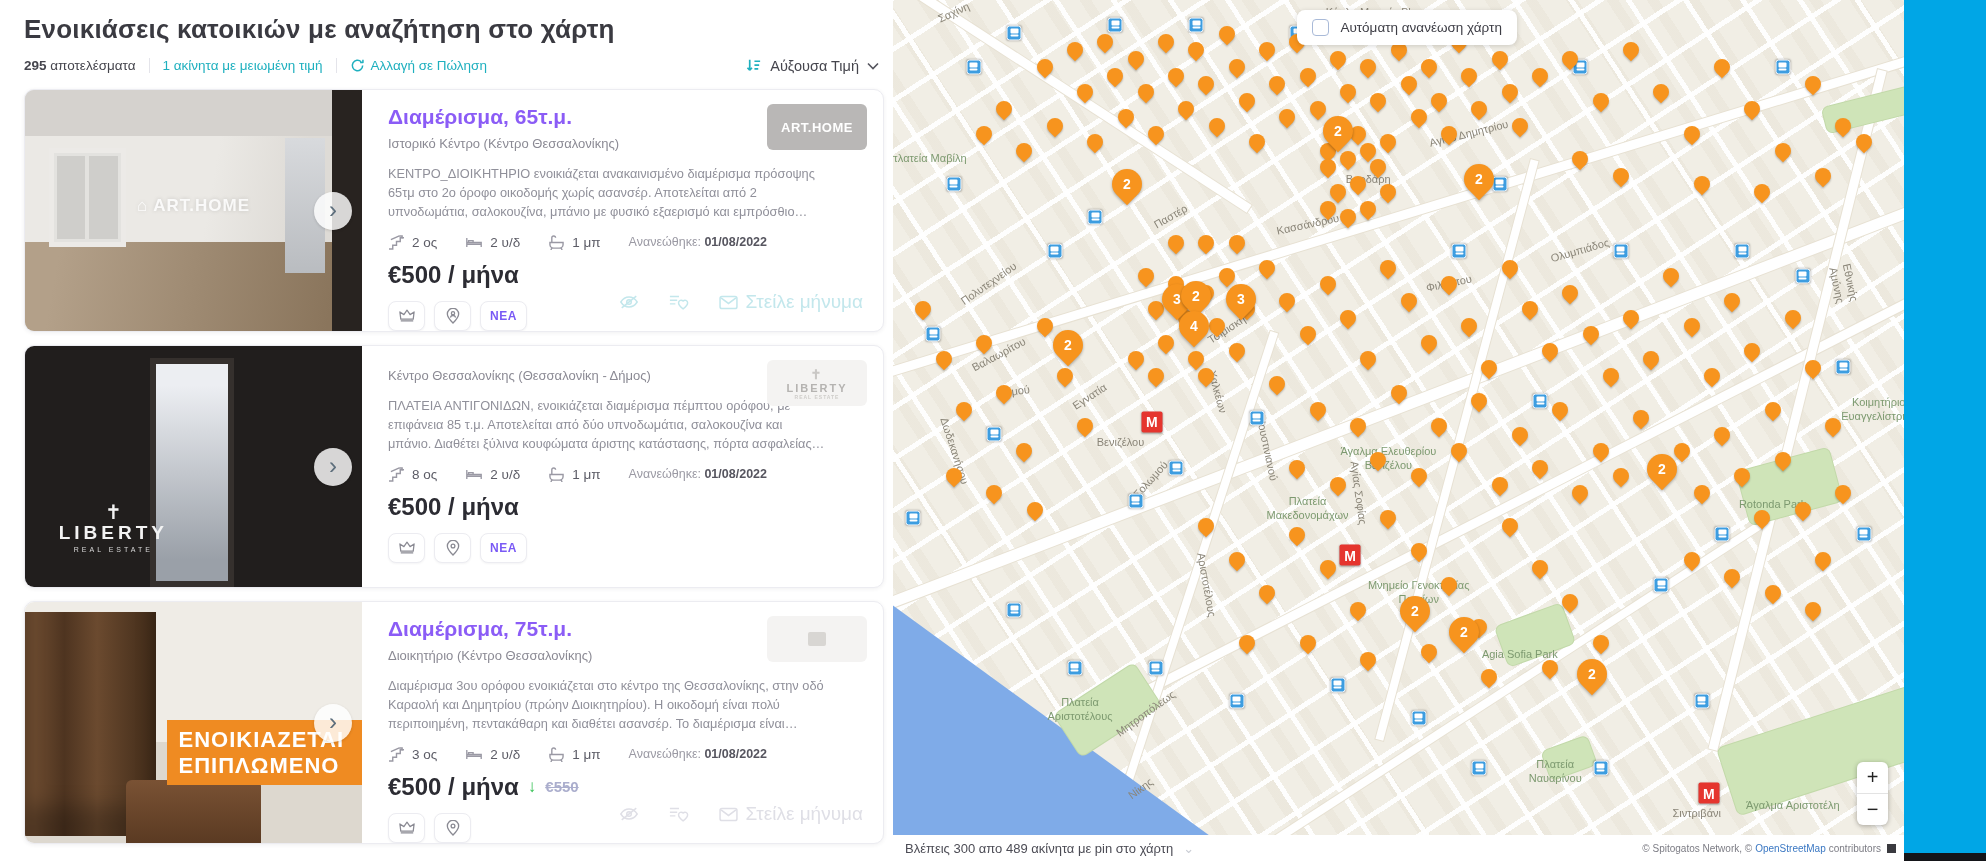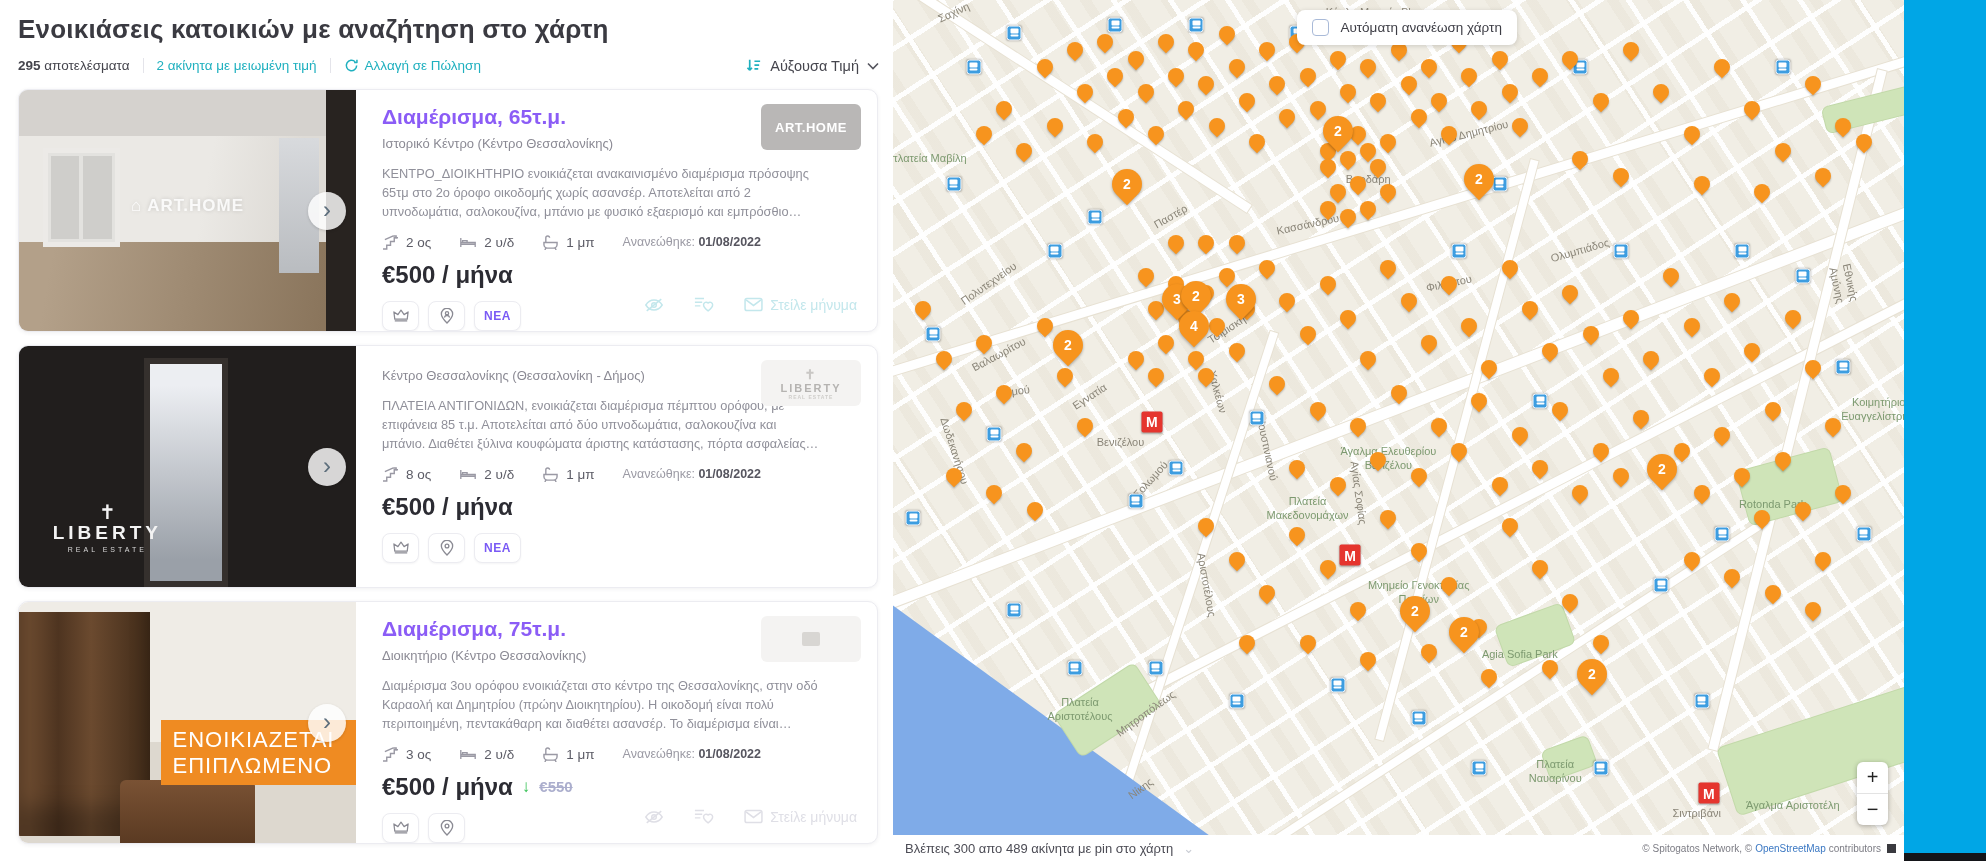--- a/index.html
+++ b/index.html
@@ -1,20 +1,20 @@
 <!DOCTYPE html>
 <html><head>
 <meta charset="utf-8">
 <style>
   *{margin:0;padding:0;box-sizing:border-box}
   html,body{width:1986px;height:861px;overflow:hidden;background:#fff}
   .app{width:1986px;height:861px;display:flex;font-family:"Liberation Sans",sans-serif;position:relative}
 
   
-  .listings{width:893px;flex:none;background:#fff;padding-left:18px;overflow:hidden}
+  .listings{width:893px;flex:none;background:#fff;padding-left:24px;overflow:hidden}
   .page-title{font-size:26px;font-weight:600;color:#3a3a41;margin:14px 0 12px;letter-spacing:.2px}
   .results-row{display:flex;align-items:center;gap:13px;font-size:13.5px;color:#45454d;margin-bottom:15px;padding-right:14px}
   .results-count b{font-weight:700}
   .sep{width:1px;height:15px;background:#e4e4ea}
   .tlink{color:#1fb0bf;cursor:pointer;display:flex;align-items:center;gap:6px}
   .sort{margin-left:auto;display:flex;align-items:center;gap:8px;color:#45454d;font-size:14.5px;cursor:pointer}
   .sort svg{display:block}
 
   .card{display:flex;width:860px;height:243px;border:1px solid #ececf1;border-radius:10px;box-shadow:0 1px 4px rgba(40,40,60,.07);margin-bottom:13px;background:#fff;overflow:hidden;position:relative}
   .card-img{width:337px;flex:none;position:relative;overflow:hidden;background:#ddd}
@@ -28,21 +28,21 @@
   .stat svg{display:block}
   .updated{font-size:12.5px;color:#9b9aa4}
   .updated b{color:#56555f;font-weight:600}
   .price-row{margin-top:11px;display:flex;align-items:center;gap:9px}
   .c-price{font-size:24px;font-weight:700;color:#2c2c33}
   .drop-arrow{color:#2fbf4f;font-size:17px;font-weight:700}
   .c-old{font-size:15px;color:#abaecd;text-decoration:line-through;font-weight:600}
   .badges{display:flex;gap:9px;align-items:flex-end;margin-top:12px}
   .pill{height:30px;min-width:37px;padding:0 9px;border:1px solid #ececf1;border-radius:8px;background:#fff;display:flex;align-items:center;justify-content:center;box-shadow:0 1px 2px rgba(40,40,60,.05);cursor:pointer}
   .pill-nea{color:#7a5af5;font-weight:700;font-size:12px;letter-spacing:.5px}
-  .actions{position:absolute;right:20px;bottom:18px;display:flex;gap:30px;align-items:center;font-size:14px}
+  .actions{position:absolute;right:20px;bottom:18px;display:flex;gap:30px;align-items:center;font-size:19px}
   .actions.teal{color:#c3e7ec}
   .actions.gray{color:#dfdfe6}
   .actions .act{display:flex;align-items:center;gap:7px;cursor:pointer}
   .agency-logo{position:absolute;right:16px;top:14px;width:100px;height:46px;border-radius:6px;display:flex;flex-direction:column;align-items:center;justify-content:center;overflow:hidden}
   .logo1{background:#b9b7b6;color:#fff;font-weight:700;font-size:13px;letter-spacing:.5px}
   .logo2{background:#f4f3f2;color:#b5b3b1;font-weight:700;font-size:11px;letter-spacing:2px}
   .logo2 .fig{font-size:13px;color:#c9c7c5}
   .logo2 .sub{font-size:5px;letter-spacing:1px;color:#cfcdca}
   .logo3{background:#f4f3f2;color:#c4c2c0;font-size:8px;letter-spacing:1px}
   .logo3 .crest{width:18px;height:14px;background:#d8d6d3;border-radius:2px}
@@ -59,21 +59,21 @@
   .p2{background:#211e1d}
   .p2-doorway{position:absolute;left:37%;top:5%;width:25%;height:95%;background:linear-gradient(#eceef2 10%,#9aa0a8 90%);border:6px solid #35302d}
   .p2-brand{position:absolute;left:10%;bottom:14%;color:#f3f3f3;text-align:center}
   .p2-brand .fig{font-size:20px;line-height:20px}
   .p2-name{font-size:19px;font-weight:700;letter-spacing:4px}
   .p2-sub{font-size:7px;letter-spacing:3px;color:#d9d9d9;margin-top:2px}
   .p3{background:linear-gradient(180deg,#efece6 0 58%,#ddd8cf 58% 100%)}
   .p3-cabinet{position:absolute;left:0;top:4%;width:39%;height:93%;background:linear-gradient(90deg,#6b4a2f 0 8%,#4e3420 30%,#6b4a2f 55%,#3f2a18 100%);box-shadow:inset 0 -30px 20px rgba(0,0,0,.25)}
   .p3-table{position:absolute;left:30%;bottom:0;width:40%;height:26%;background:linear-gradient(#7a5234,#5a3a22);border-radius:6px 6px 0 0}
   .p3-banner1{position:absolute;left:39%;top:11%;width:62%;height:27%;background:#2e7fa0;border-radius:14px;display:flex;flex-direction:column;align-items:flex-start;justify-content:center;padding-left:14px;color:#fff;font-weight:700;font-size:22px;letter-spacing:2px;line-height:1.15;white-space:pre-line}
-  .p3-banner2{position:absolute;left:42%;top:49%;width:60%;height:27%;background:#ef8b22;display:flex;align-items:center;padding-left:12px;color:#fff;font-weight:400;font-size:22px;letter-spacing:1px;line-height:1.15;white-space:pre-line}
+  .p3-banner2{position:absolute;left:42%;top:49%;width:60%;height:27%;background:#ef8b22;display:flex;align-items:center;padding-left:12px;color:#fff;font-weight:700;font-size:22px;letter-spacing:1px;line-height:1.15;white-space:pre-line}
 
   
   .map{flex:1;position:relative;background:#f1eee5;overflow:hidden}
   .viewport{position:absolute;left:0;right:0;top:0;bottom:26px;overflow:hidden;cursor:grab}
   .grid1,.grid2,.blocks{position:absolute;inset:-60px}
   .grid1{background:repeating-linear-gradient(57deg,rgba(255,255,255,.95) 0 5px,transparent 5px 48px)}
   .grid2{background:repeating-linear-gradient(-33deg,rgba(255,255,255,.95) 0 5px,transparent 5px 43px)}
   .blocks{background:repeating-linear-gradient(57deg,rgba(228,222,208,.35) 14px 24px,transparent 24px 48px)}
   .road{position:absolute;background:#fff;box-shadow:0 0 0 1px #e7e1d3}
   .sea{position:absolute;left:-700px;top:97px;width:2300px;height:1200px;background:#7fabe8;transform:rotate(36deg);transform-origin:top left}
@@ -108,21 +108,21 @@
 <body>
 
 <div class="app">
 
   <section class="listings">
     <h1 class="page-title">Ενοικιάσεις κατοικιών με αναζήτηση στο χάρτη</h1>
 
     <div class="results-row">
       <span class="results-count"><b>295</b>&nbsp;<span>αποτελέσματα</span></span>
       <span class="sep"></span>
-      <span class="tlink">2 ακίνητα με μειωμένη τιμή</span>
+      <span class="tlink">1 ακίνητα με μειωμένη τιμή</span>
       <span class="sep"></span>
       <span class="tlink">
         <svg width="15" height="15" viewBox="0 0 16 16" fill="none" stroke="#1fb0bf" stroke-width="1.6">
             <path d="M13.5 8a5.5 5.5 0 1 1-1.6-3.9"></path>
             <path d="M13.8 1.8v3h-3" stroke-linejoin="round"></path>
           </svg>
         <span>Αλλαγή σε Πώληση</span>
       </span>
       <span class="sort">
         <svg width="17" height="17" viewBox="0 0 18 18" fill="none" stroke="#1fb0bf" stroke-width="1.8">

